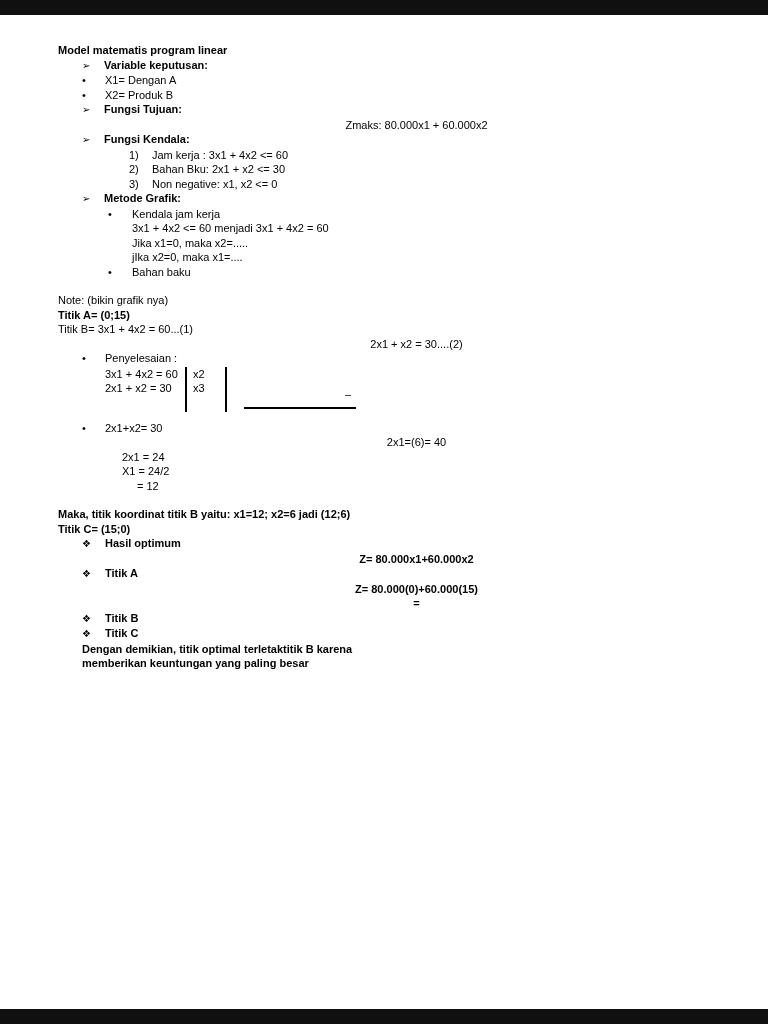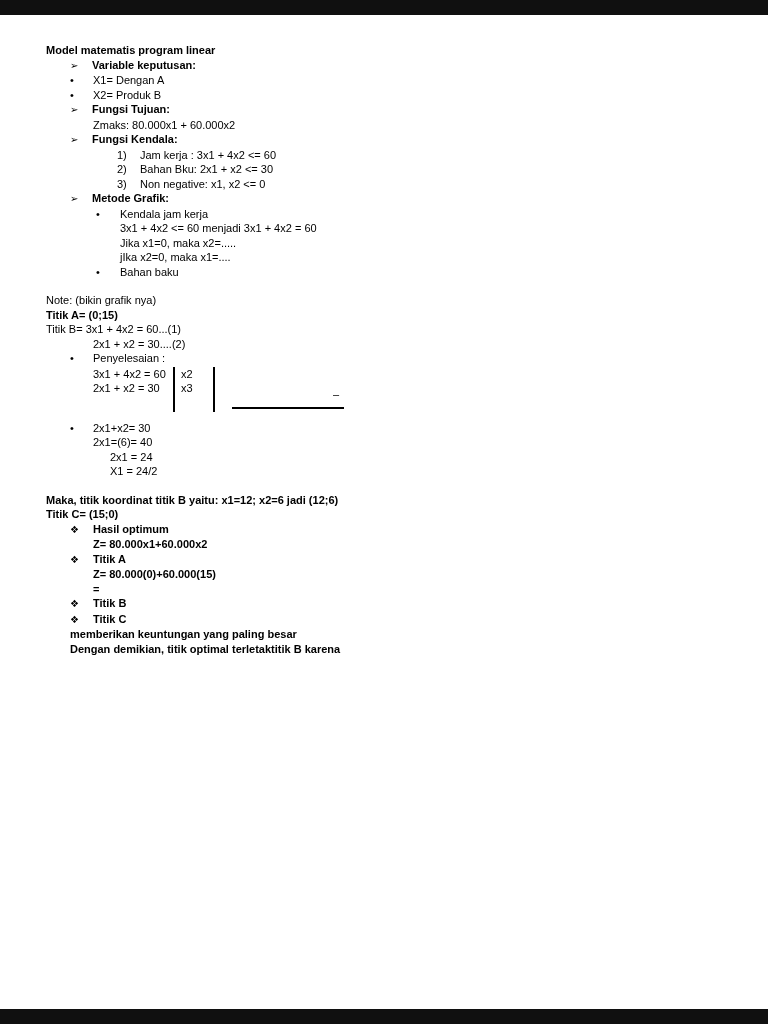--- a/index.html
+++ b/index.html
@@ -9,33 +9,33 @@
     background: #ffffff;
     position: relative;
     font-family: "Liberation Sans", sans-serif;
     color: #000;
     overflow: hidden;
   }
   .bar { position: absolute; left: 0; width: 768px; height: 15px; background: #101010; }
   .top-bar { top: 0; }
   .bottom-bar { bottom: 0; }
   .page { position: absolute; top: 15px; bottom: 15px; left: 0; width: 768px; background: #fff; overflow: hidden; }
-  .content { padding: 28px 40px 0 46px; font-size: 11px; line-height: 14.5px; }
+  .content { padding: 28px 40px 0 46px; font-size: 11px; line-height: 14.5px; margin-left: 12px; }
   .line { display: flex; align-items: baseline; min-height: 14.5px; }
   .b { font-weight: bold; }
   .mk { flex: 0 0 auto; display: inline-block; }
   .mk.arrow   { width: 22px; font-size: 10px; }
   .mk.bullet  { width: 23px; }
   .mk.bullet2 { width: 24px; }
   .mk.diamond { width: 23px; font-size: 10px; }
   .mk.num     { width: 23px; }
   .pl-m1 { padding-left: 24px; }   
   .pl-num { padding-left: 71px; }  
   .pl-m2 { padding-left: 50px; }   
-  .pl-a { padding-left: 47px; }    
+  .pl-a { padding-left: 47px; justify-content: center; }    
   .pl-b { padding-left: 74px; align-items: center; }    
   .pl-c { padding-left: 64px; }
   .pl-d { padding-left: 79px; }
   .pl-e { padding-left: 24px; }
   .gap-top { margin-top: 14px; }
   .gap-sm { margin-top: 7px; }
   
   .eq-block { display: flex; align-items: flex-start; margin-left: 47px; margin-top: 1px; height: 47px; }
   .eq-col { width: 74px; }
   .vbar { width: 2px; background: #000; height: 45px; margin-left: 6px; flex: 0 0 auto; }
@@ -165,20 +165,23 @@
     </div>
     <div class="line pl-a">
       <span>2x1=(6)= 40</span>
     </div>
     <div class="line pl-c">
       <span>2x1 = 24</span>
     </div>
     <div class="line pl-c">
       <span>X1 = 24/2</span>
     </div>
+    <div class="line pl-d">
+      <span>= 12</span>
+    </div>
 
     <div class="line b gap-top">
       <span>Maka, titik koordinat titik B yaitu: x1=12; x2=6 jadi (12;6)</span>
     </div>
     <div class="line b">
       <span>Titik C= (15;0)</span>
     </div>
 
     <div class="line pl-m1">
       <span class="mk diamond">❖</span>
@@ -200,22 +203,22 @@
     <div class="line pl-m1">
       <span class="mk diamond">❖</span>
       <span class="b">Titik B</span>
     </div>
     <div class="line pl-m1">
       <span class="mk diamond">❖</span>
       <span class="b">Titik C</span>
     </div>
 
     <div class="line pl-e b">
+      <span>Dengan demikian, titik optimal terletaktitik B karena</span>
+    </div>
+    <div class="line pl-e b">
       <span>memberikan keuntungan yang paling besar</span>
-    </div>
-    <div class="line pl-e b">
-      <span>Dengan demikian, titik optimal terletaktitik B karena</span>
     </div>
 
   </div>
 </div>
 
 <div class="bar bottom-bar"></div>
 
 </body></html>

